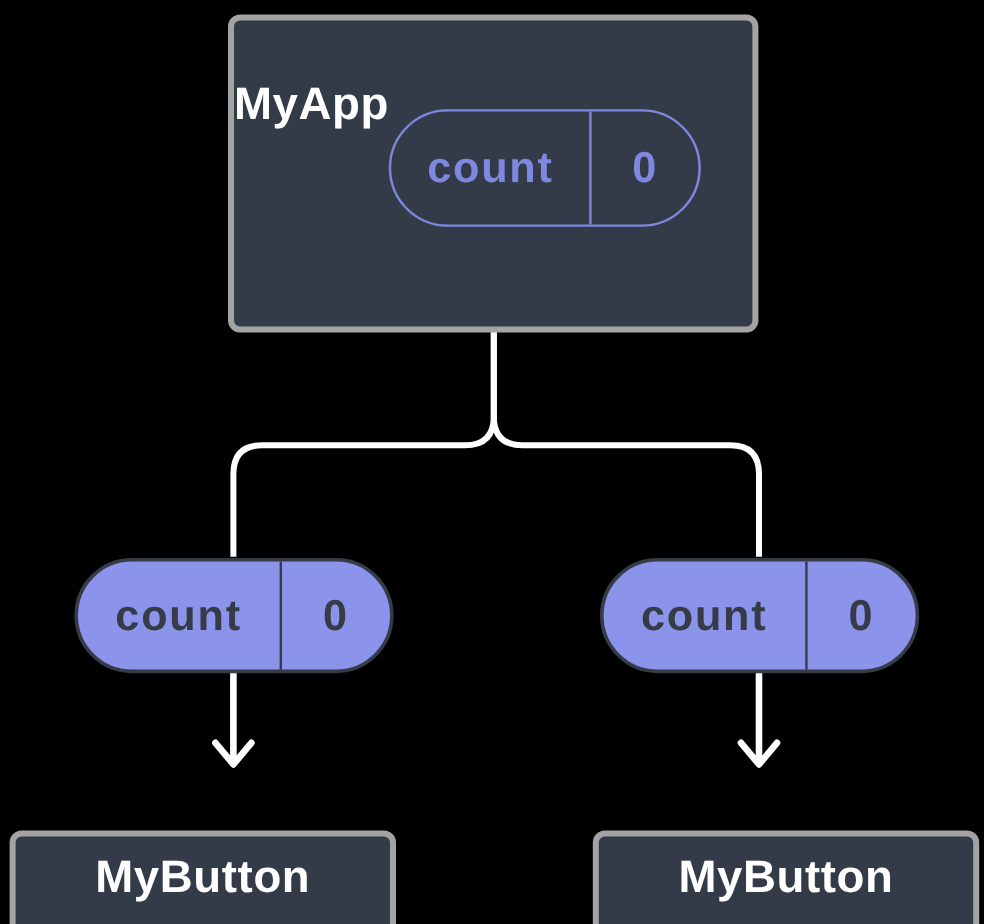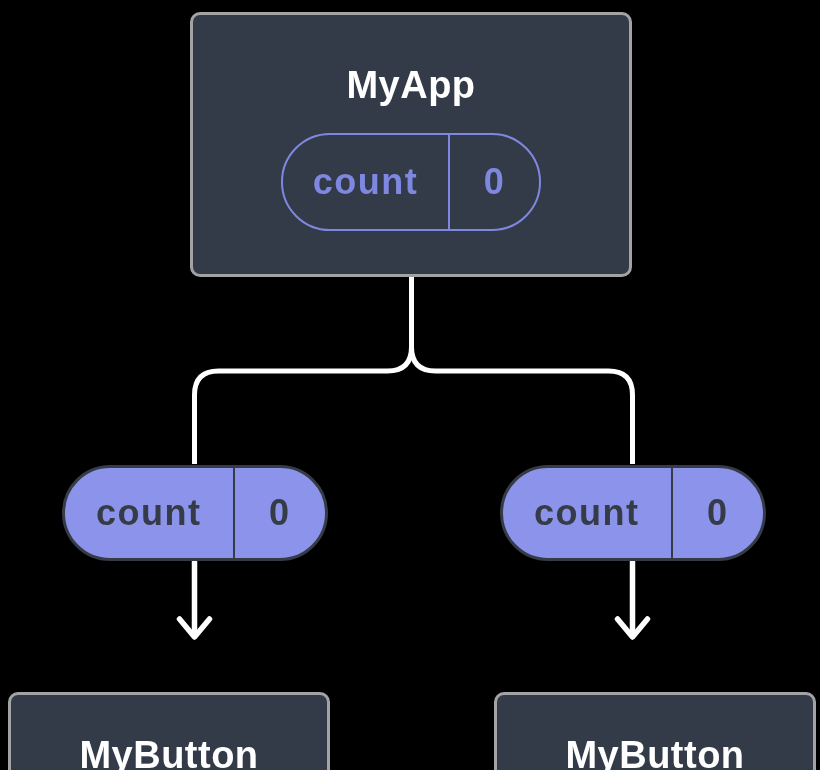--- a/index.html
+++ b/index.html
@@ -15,26 +15,26 @@
     position: absolute;
     left: 0; top: 0;
     width: 820px; height: 770px;
     pointer-events: none;
   }
 
   
   .component-box {
     position: absolute;
     background: #343B48;
-    border: 3px solid #a3a3a3;
+    border: 5px solid #a3a3a3;
     border-radius: 10px;
     box-sizing: border-box;
     display: flex;
-    flex-direction: column;
-    align-items: center;
+    flex-direction: row;
+    align-items: flex-start;
   }
   .component-box.root {
     left: 190px; top: 12px;
     width: 442px; height: 265px;
     padding-top: 48px;
   }
   .component-title {
     color: #FFFFFF;
     font-size: 38px;
     font-weight: 600;

